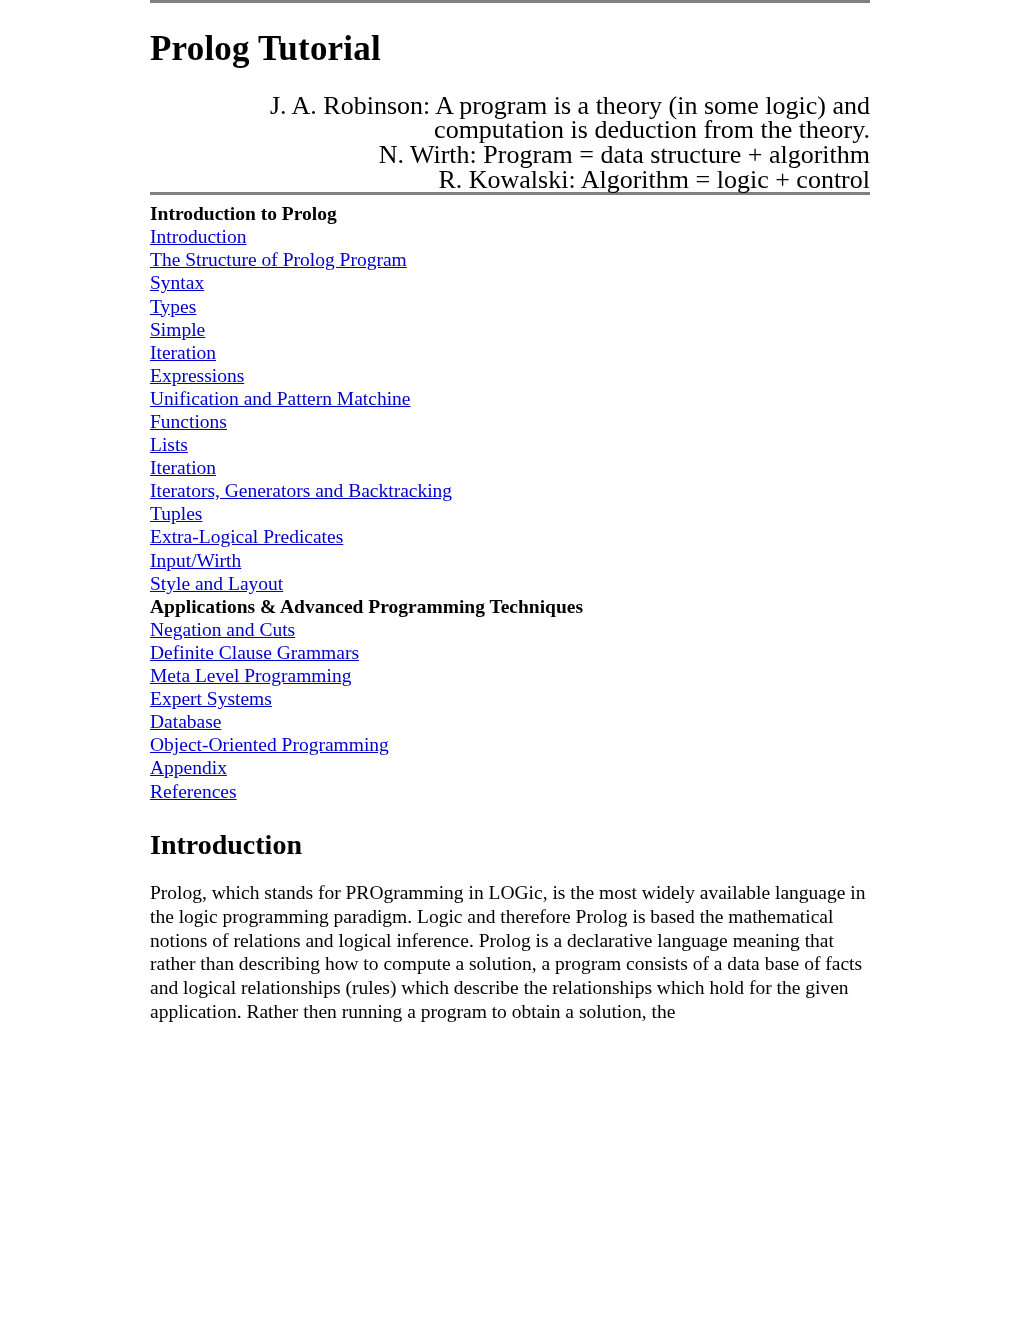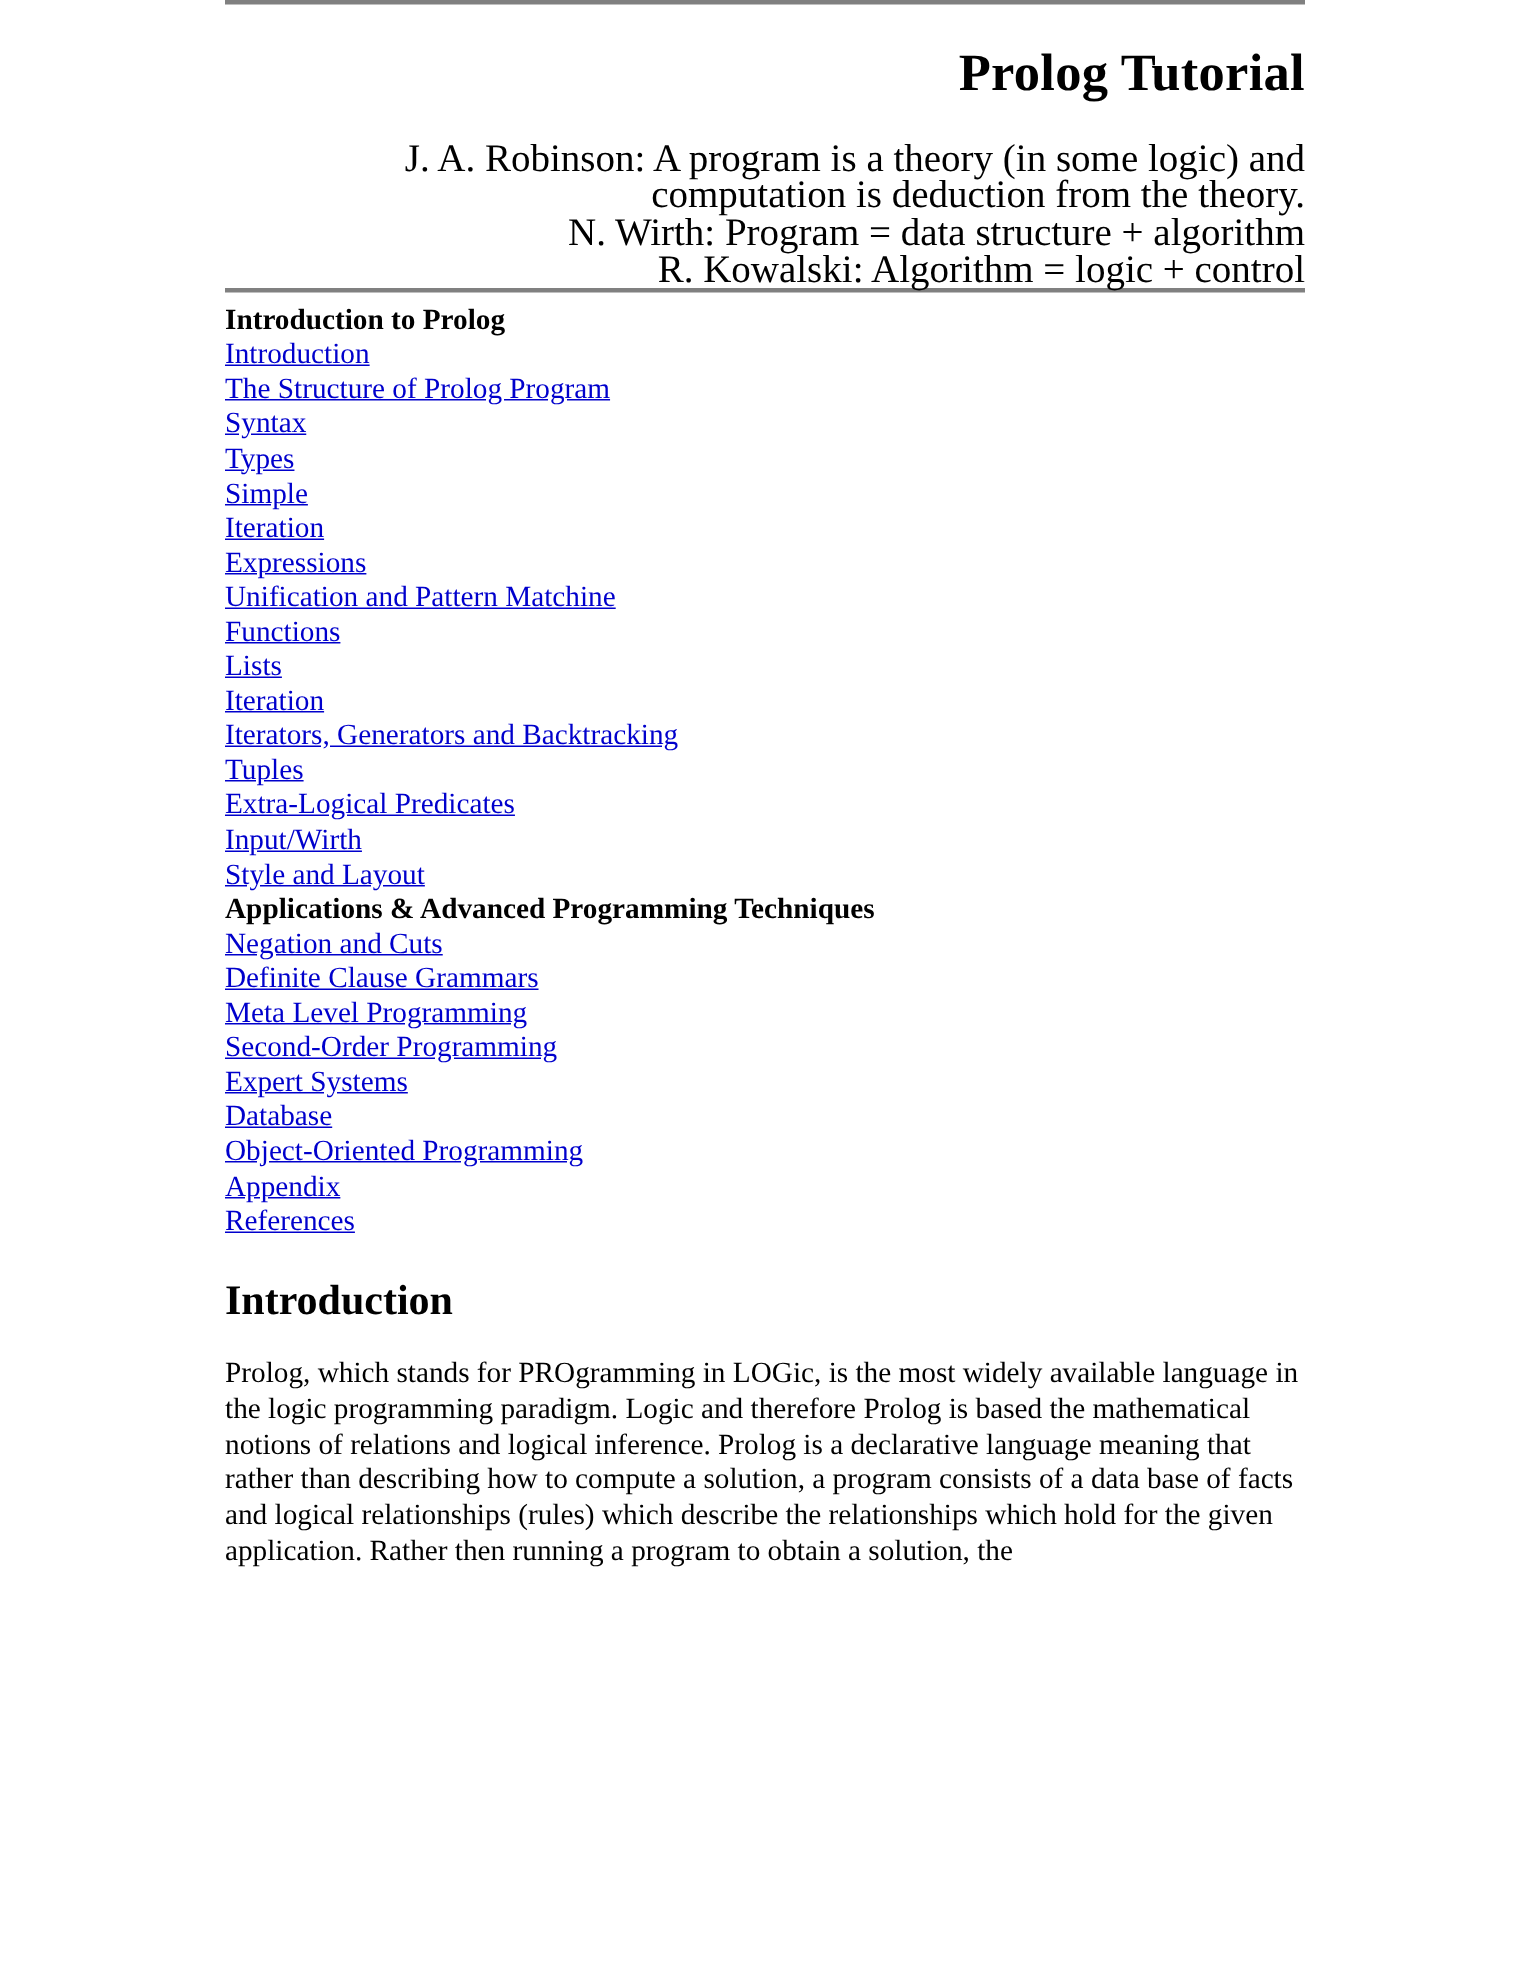--- a/index.html
+++ b/index.html
@@ -35,21 +35,21 @@
     padding: 0;
     display: block;
     width: 720px;
   }
   .rule-top { margin-top: 117px; }
   .rule-mid { margin-top: 23px; }
 
   h1.doc-title {
     font-size: 35px;
     font-weight: bold;
-    text-align: right;
+    text-align: left;
     margin: 27px 0 0 0;
     line-height: 1.08;
     letter-spacing: 0.2px;
   }
 
   .epigraph {
     font-size: 26px;
     line-height: 24.6px;
     margin-top: 26px;
     text-align: right;
@@ -119,21 +119,20 @@
       <a class="toc-link">Iteration</a>
       <a class="toc-link">Iterators, Generators and Backtracking</a>
       <a class="toc-link">Tuples</a>
       <a class="toc-link">Extra-Logical Predicates</a>
       <a class="toc-link">Input/Wirth</a>
       <a class="toc-link">Style and Layout</a>
       <span class="toc-heading">Applications &amp; Advanced Programming Techniques</span>
       <a class="toc-link">Negation and Cuts</a>
       <a class="toc-link">Definite Clause Grammars</a>
       <a class="toc-link">Meta Level Programming</a>
-      <a class="toc-link">Second-Order Programming</a>
       <a class="toc-link">Expert Systems</a>
       <a class="toc-link">Database</a>
       <a class="toc-link">Object-Oriented Programming</a>
       <a class="toc-link">Appendix</a>
       <a class="toc-link">References</a>
     </nav>
 
     <h2 class="section-title">Introduction</h2>
 
     <p class="body-text">Prolog, which stands for PROgramming in LOGic, is the most widely available language in the logic programming paradigm. Logic and therefore Prolog is based the mathematical notions of relations and logical inference. Prolog is a declarative language meaning that rather than describing how to compute a solution, a program consists of a data base of facts and logical relationships (rules) which describe the relationships which hold for the given application. Rather then running a program to obtain a solution, the</p>

